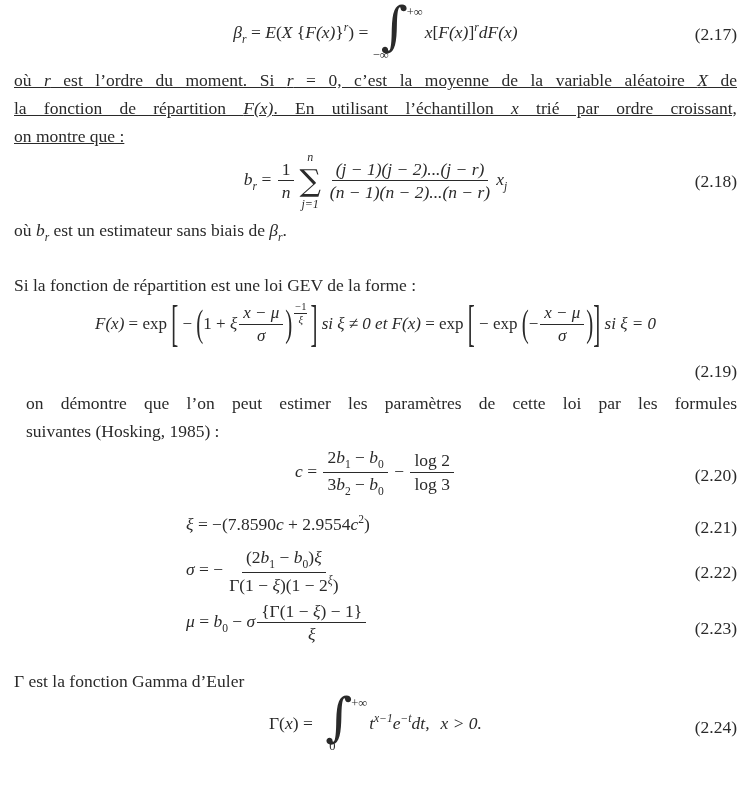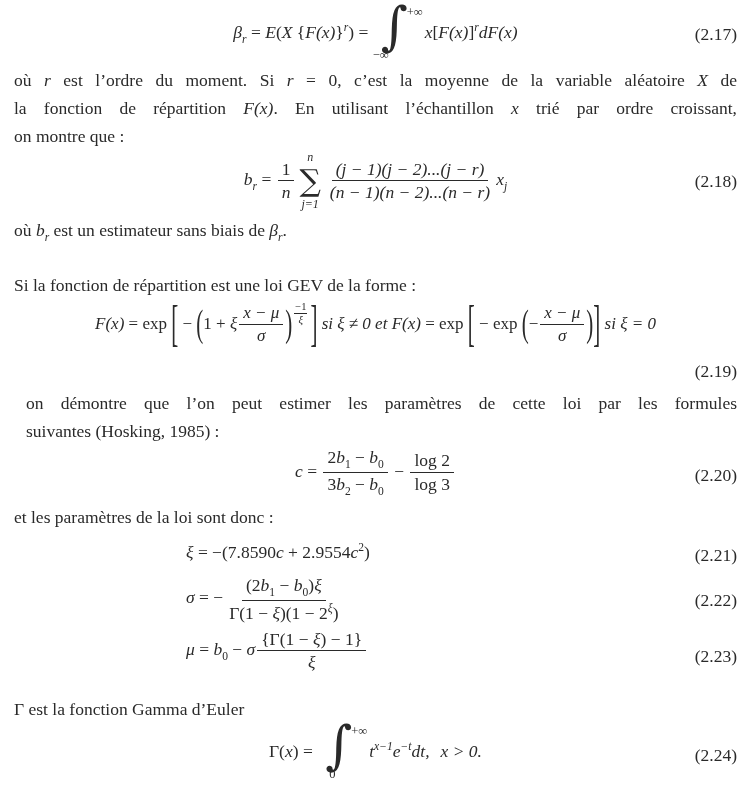--- a/index.html
+++ b/index.html
@@ -35,21 +35,21 @@
   
   .gb{display:inline-block;vertical-align:middle;font-style:normal;font-size:21px;}
   .gbk{transform:scaleY(2.45);}
   .gbp{transform:scaleY(1.8);}
   
   .supfr{display:inline-flex;flex-direction:column;align-items:center;font-size:10.5px;vertical-align:19px;line-height:1.15;margin:0 3px 0 2px;}
   .supfr .fn{border-bottom:1px solid #2a2a2a;padding:0 1px;}
   .gap{margin-left:11px;}
   
   #eq217{min-height:52px;}
-  #p1{margin-top:4px;}
+  #p1{margin-top:4px;text-decoration:underline;}
   #eq218{margin-top:0;min-height:62px;}
   #p2{margin-top:4px;}
   #p3{margin-top:20px;}
   #eq219{margin-top:2px;min-height:58px;font-size:17px;}
   #p4{margin-top:6px;margin-left:12px;}
   #eq220{margin-top:2px;min-height:56px;}
   #eq221{margin-top:10px;min-height:28px;}
   #eq222{margin-top:6px;min-height:50px;}
   #eq223{margin-top:4px;min-height:54px;}
   #p6{margin-top:12px;}
@@ -118,23 +118,20 @@
     <span class="i">c</span><span> = </span><span class="fr">
         <span class="fn"><span>2</span><span class="i">b</span><sub>1</sub><span> − </span><span class="i">b</span><sub>0</sub></span>
         <span class="fd"><span>3</span><span class="i">b</span><sub>2</sub><span> − </span><span class="i">b</span><sub>0</sub></span>
       </span> <span>−</span> <span class="fr">
         <span class="fn">log 2</span>
         <span class="fd">log 3</span>
       </span>
     <span class="enum">(2.20)</span>
   </div>
 
-  <div id="p5">
-    <div class="tl"><span>et les paramètres de la loi sont donc :</span></div>
-  </div>
 
   <div class="eq left" id="eq221">
     <span class="i">ξ</span><span> = −(</span><span>7.8590</span><span class="i">c</span><span> + </span><span>2.9554</span><span class="i">c</span><sup>2</sup><span>)</span>
     <span class="enum">(2.21)</span>
   </div>
 
   <div class="eq left" id="eq222">
     <span class="i">σ</span><span> = −</span><span class="fr">
         <span class="fn"><span>(2</span><span class="i">b</span><sub>1</sub><span> − </span><span class="i">b</span><sub>0</sub><span>)</span><span class="i">ξ</span></span>
         <span class="fd"><span>Γ(1 − </span><span class="i">ξ</span><span>)(1 − 2</span><sup class="i">ξ</sup><span>)</span></span>

